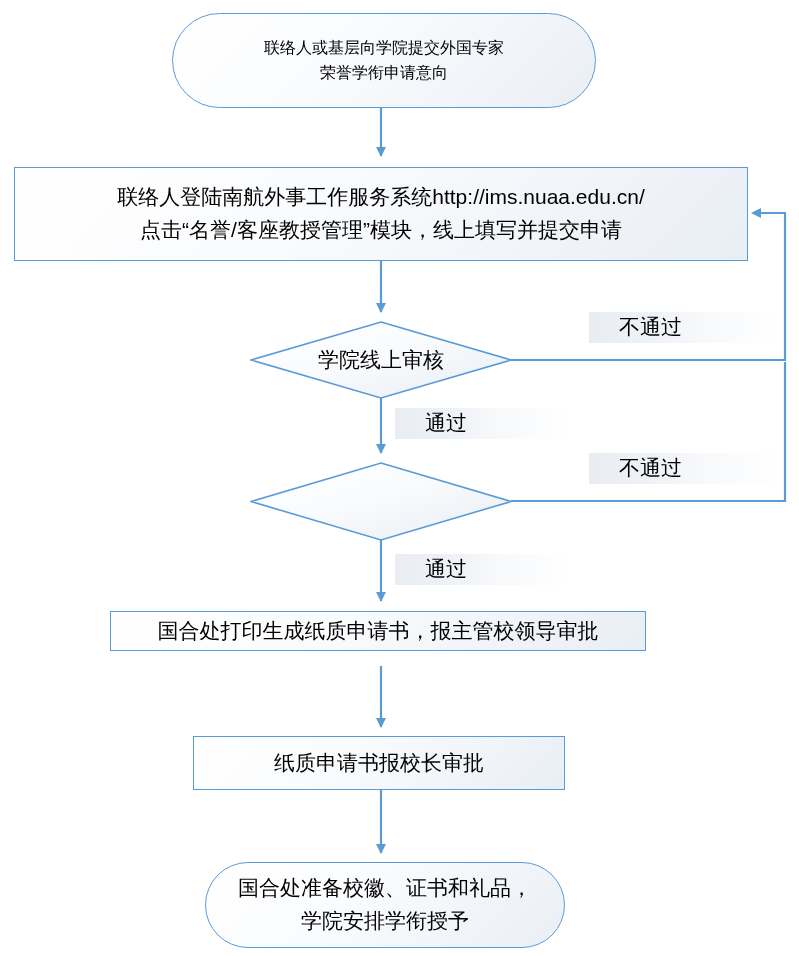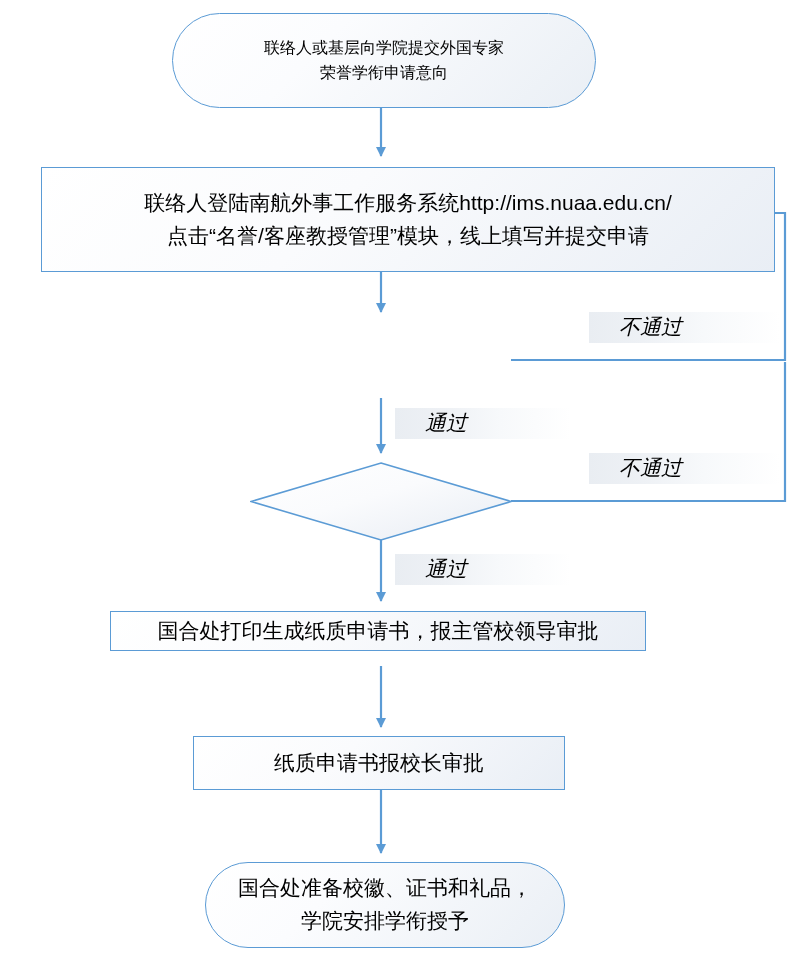--- a/index.html
+++ b/index.html
@@ -63,21 +63,20 @@
     color: #000000;
     text-align: center;
     white-space: nowrap;
   }
   .edge-label {
     position: absolute;
     color: #000000;
     white-space: nowrap;
     padding: 1px 6px 2px 30px;
     background: linear-gradient(to right, #e9edf2 0%, #eef1f5 28%, #f7f9fb 60%, rgba(255,255,255,0) 100%);
-    font-style: italic;
   }
   .fs-22 { font-size: 16px; }
   .fs-21 { font-size: 21px; }
 </style>
 </head>
 <body>
 
 <div id="canvas">
 
   <svg id="edges" width="799" height="957" viewBox="0 0 799 957" xmlns="http://www.w3.org/2000/svg">
@@ -106,23 +105,36 @@
 
       <path d="M511,360 L785,360 L785,213 L760,213" marker-end="url(#arrowLeft)"></path>
 
       <path d="M511,501 L785,501 L785,362"></path>
     </g>
   </svg>
 
   <div class="node pill fs-22" style="left:172px; top:13px; width:424px; height:95px;">联络人或基层向学院提交外国专家
 荣誉学衔申请意向</div>
 
-  <div class="node rect fs-21" style="left:14px; top:167px; width:734px; height:105px;margin-left:27px;">联络人登陆南航外事工作服务系统http://ims.nuaa.edu.cn/
+  <div class="node rect fs-21" style="left:14px; top:167px; width:734px; height:94px;">联络人登陆南航外事工作服务系统http://ims.nuaa.edu.cn/
 点击“名誉/客座教授管理”模块，线上填写并提交申请</div>
 
+  <div class="diamond-wrap" style="left:250px; top:321px; width:262px; height:78px;">
+    <svg width="262" height="78" viewBox="0 0 262 78" xmlns="http://www.w3.org/2000/svg">
+      <defs>
+        <linearGradient id="dgrad1" x1="0" y1="0" x2="1" y2="1">
+          <stop offset="0%" stop-color="#ffffff"></stop>
+          <stop offset="45%" stop-color="#fafbfd"></stop>
+          <stop offset="100%" stop-color="#e7ecf3"></stop>
+        </linearGradient>
+      </defs>
+      <polygon points="131,1 261,39 131,77 1,39" fill="url(#dgrad1)" stroke="#5B9BD5" stroke-width="1.6"></polygon>
+    </svg>
+    <div class="diamond-label fs-21">学院线上审核</div>
+  </div>
 
   <div class="diamond-wrap" style="left:250px; top:462px; width:262px; height:79px;">
     <svg width="262" height="79" viewBox="0 0 262 79" xmlns="http://www.w3.org/2000/svg">
       <defs>
         <linearGradient id="dgrad2" x1="0" y1="0" x2="1" y2="1">
           <stop offset="0%" stop-color="#ffffff"></stop>
           <stop offset="45%" stop-color="#fafbfd"></stop>
           <stop offset="100%" stop-color="#e7ecf3"></stop>
         </linearGradient>
       </defs>

